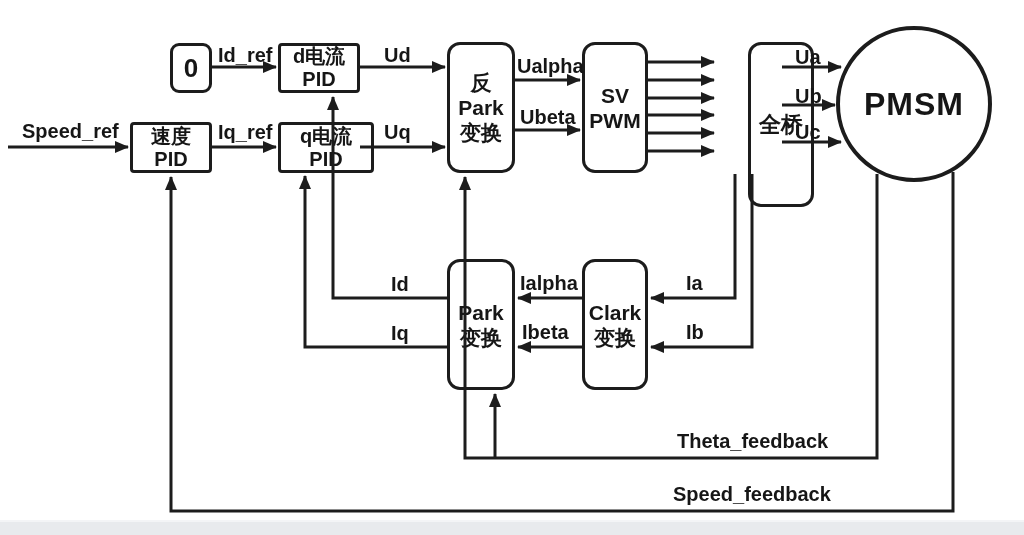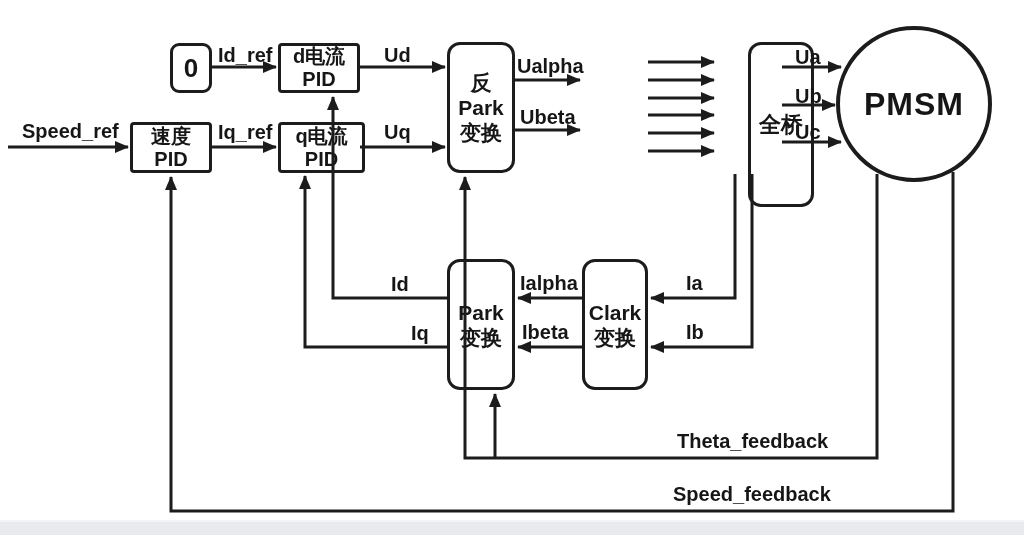--- a/index.html
+++ b/index.html
@@ -45,31 +45,35 @@
   <div class="block" style="left:130px;top:122px;width:82px;height:51px;">
     <span class="bl">速度
 PID</span>
   </div>
 
   <div class="block" style="left:278px;top:43px;width:82px;height:50px;">
     <span class="bl">d电流
 PID</span>
   </div>
 
-  <div class="block" style="left:278px;top:122px;width:87px;height:51px;">
+  <div class="block" style="left:278px;top:122px;width:96px;height:51px;">
     <span class="bl">q电流
 PID</span>
   </div>
 
   <div class="block tall" style="left:447px;top:42px;width:68px;height:131px;">
     <span class="bl">反
 Park
 变换</span>
   </div>
 
+  <div class="block tall" style="left:582px;top:42px;width:66px;height:131px;">
+    <span class="bl">SV
+PWM</span>
+  </div>
 
   <div class="block tall" style="left:748px;top:42px;width:66px;height:165px;font-size:22px;">
     <span class="bl">全桥</span>
   </div>
 
   <div class="block tall" style="left:447px;top:259px;width:68px;height:131px;">
     <span class="bl">Park
 变换</span>
   </div>
 
@@ -90,21 +94,21 @@
   <div class="sig" style="left:517px;top:55px;">Ualpha</div>
   <div class="sig" style="left:520px;top:106px;">Ubeta</div>
   <div class="sig" style="left:795px;top:46px;">Ua</div>
   <div class="sig" style="left:795px;top:85px;">Ub</div>
   <div class="sig" style="left:795px;top:121px;">Uc</div>
   <div class="sig" style="left:686px;top:272px;">Ia</div>
   <div class="sig" style="left:686px;top:321px;">Ib</div>
   <div class="sig" style="left:520px;top:272px;text-align:center;">Ialpha</div>
   <div class="sig" style="left:522px;top:321px;">Ibeta</div>
   <div class="sig" style="left:391px;top:273px;">Id</div>
-  <div class="sig" style="left:391px;top:322px;margin-left:20px;">Iq</div>
+  <div class="sig" style="left:391px;top:322px;">Iq</div>
   <div class="sig" style="left:673px;top:483px;">Speed_feedback</div>
   <div class="sig" style="left:677px;top:430px;">Theta_feedback</div>
 
   <svg class="wires" width="1024" height="535" viewBox="0 0 1024 535">
     <defs>
       <marker id="ah" markerUnits="userSpaceOnUse" markerWidth="15" markerHeight="13" refX="13" refY="6" orient="auto">
         <path d="M0,0 L14,6 L0,12 Z" fill="#1c1c1c"></path>
       </marker>
     </defs>
     <g stroke="#1c1c1c" stroke-width="3" fill="none">

